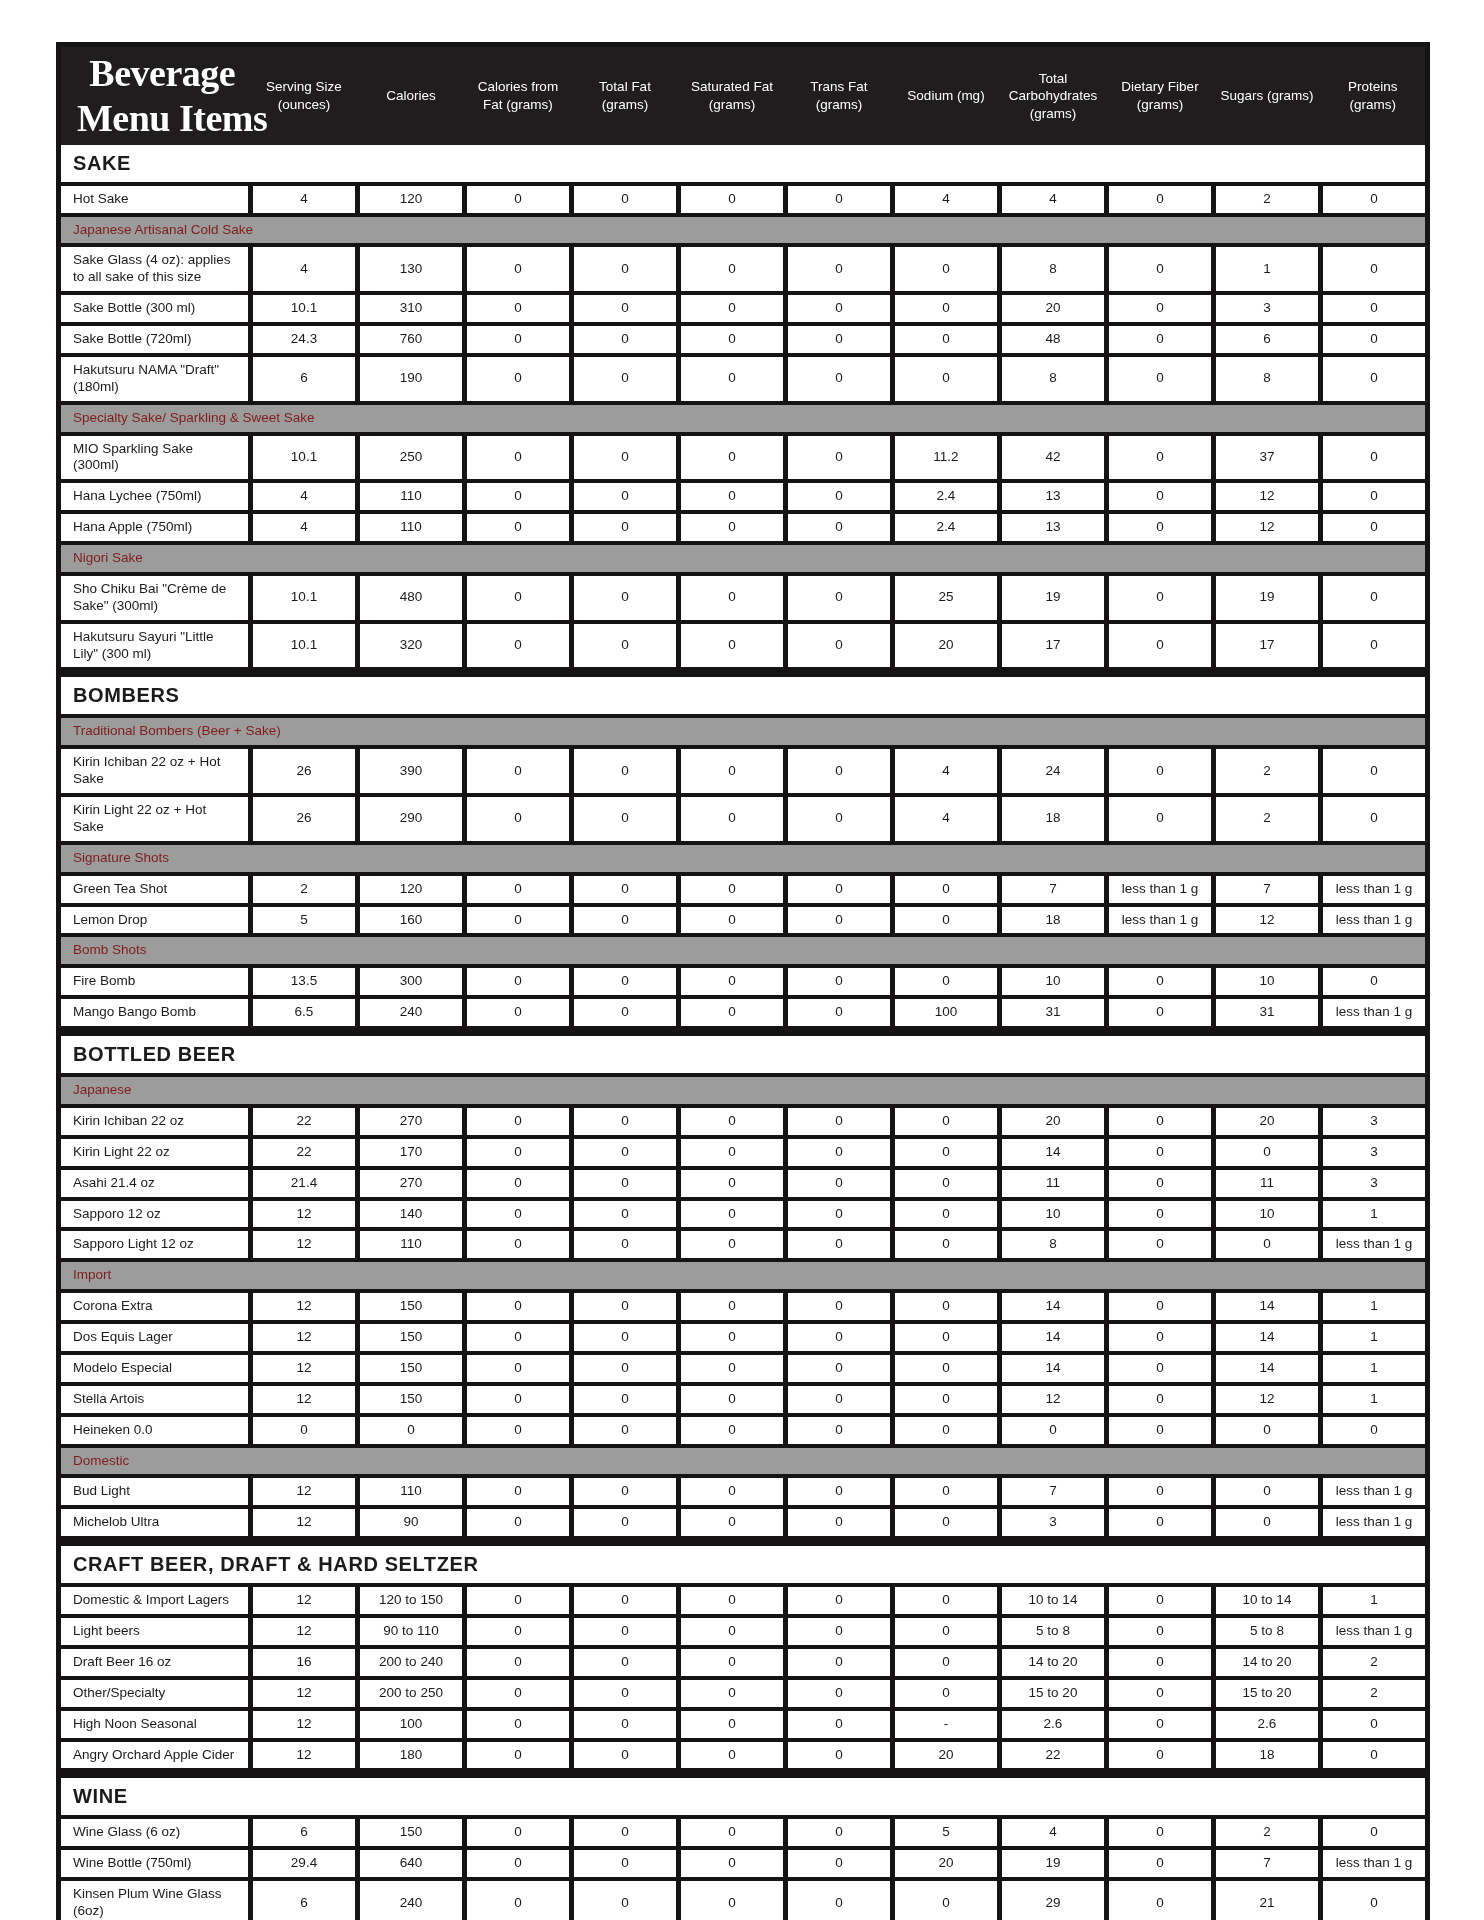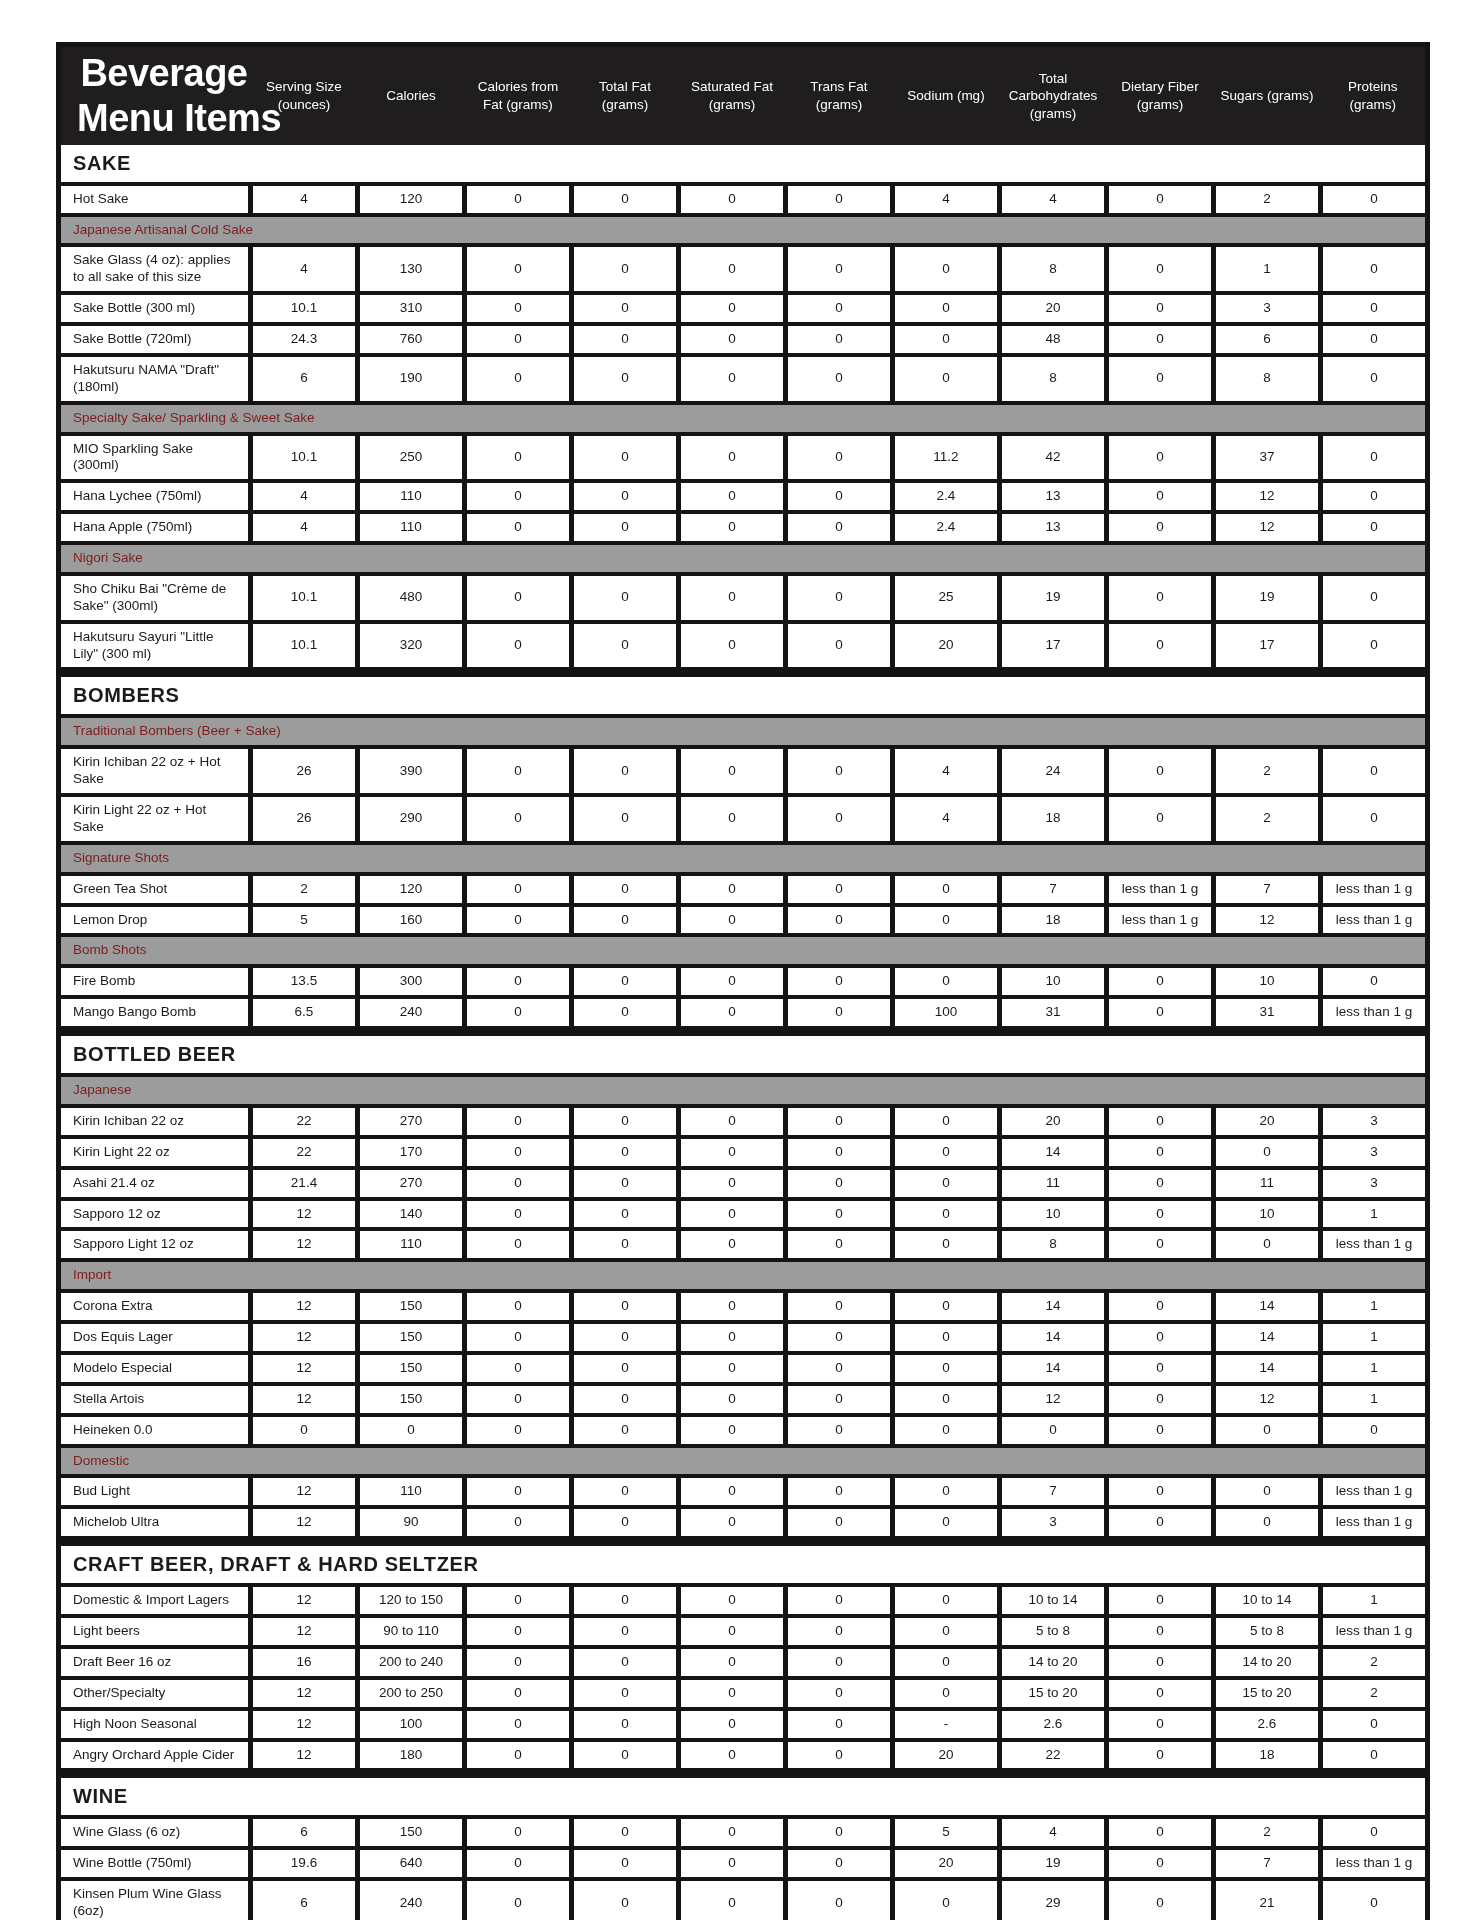--- a/index.html
+++ b/index.html
@@ -33,23 +33,24 @@
     color:#ffffff;
     font-weight:normal;
     font-size:13.5px;
     line-height:1.3;
     text-align:center;
     vertical-align:middle;
     height:88px;
     padding:4px 3px;
   }
   th.title-cell{
-    text-align:right;
+    text-align:center;
     padding-left:16px;
     vertical-align:middle;
+    font-family:Liberation Serif, serif;
   }
   .title-line{
     font-size:38px;
     line-height:1.18;
     font-weight:bold;
     letter-spacing:-0.5px;
     color:#ffffff;
     white-space:nowrap;
   }
   
@@ -659,21 +660,21 @@
           <td>0</td>
           <td>0</td>
           <td>5</td>
           <td>4</td>
           <td>0</td>
           <td>2</td>
           <td>0</td>
         </tr>
         <tr class="item-row">
           <td class="name-cell">Wine Bottle  (750ml)</td>
-          <td>19.6</td>
+          <td>29.4</td>
           <td>640</td>
           <td>0</td>
           <td>0</td>
           <td>0</td>
           <td>0</td>
           <td>20</td>
           <td>19</td>
           <td>0</td>
           <td>7</td>
           <td>less than 1 g</td>

